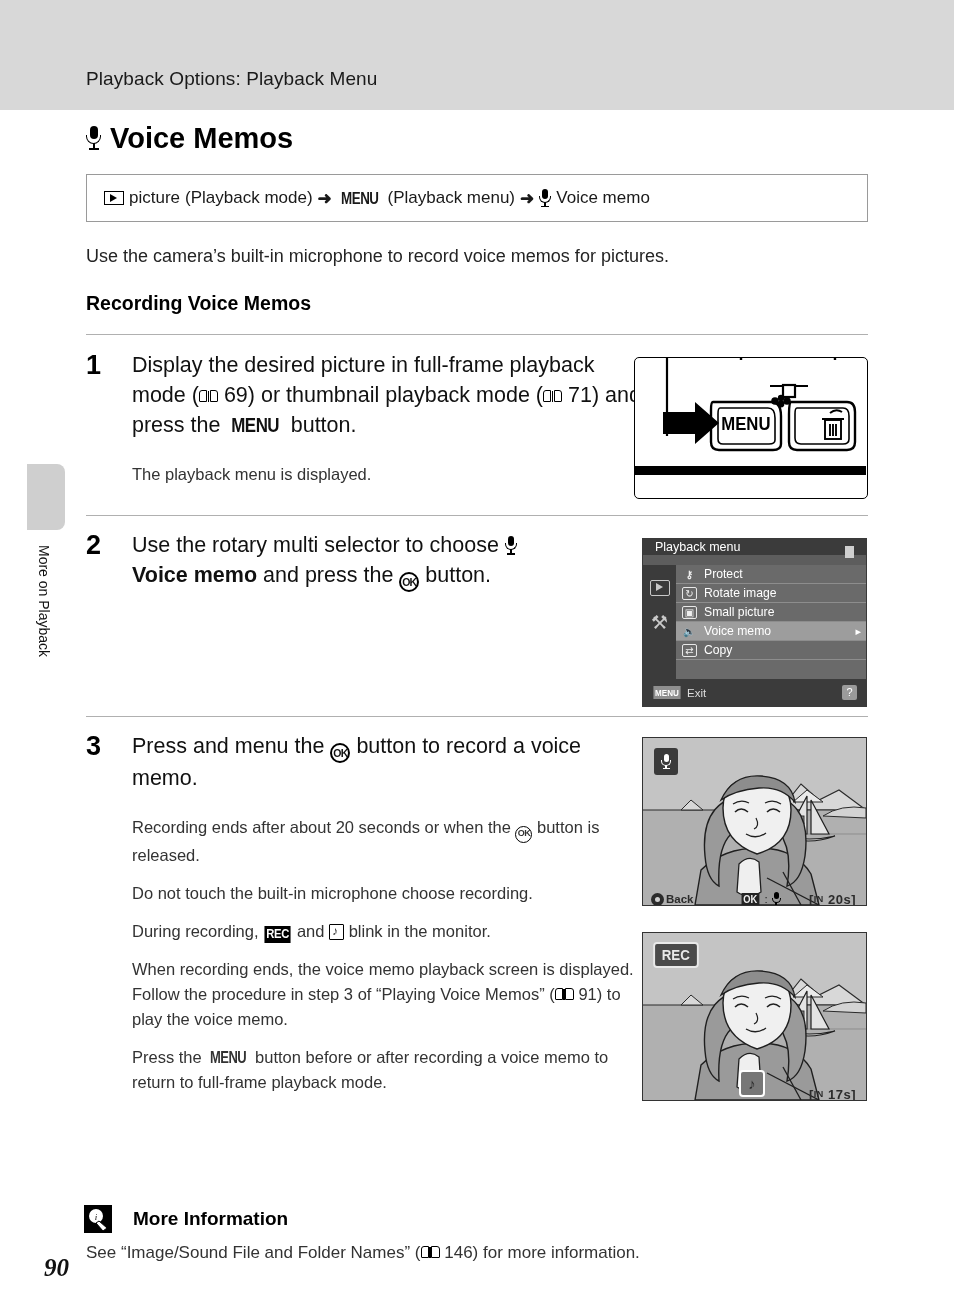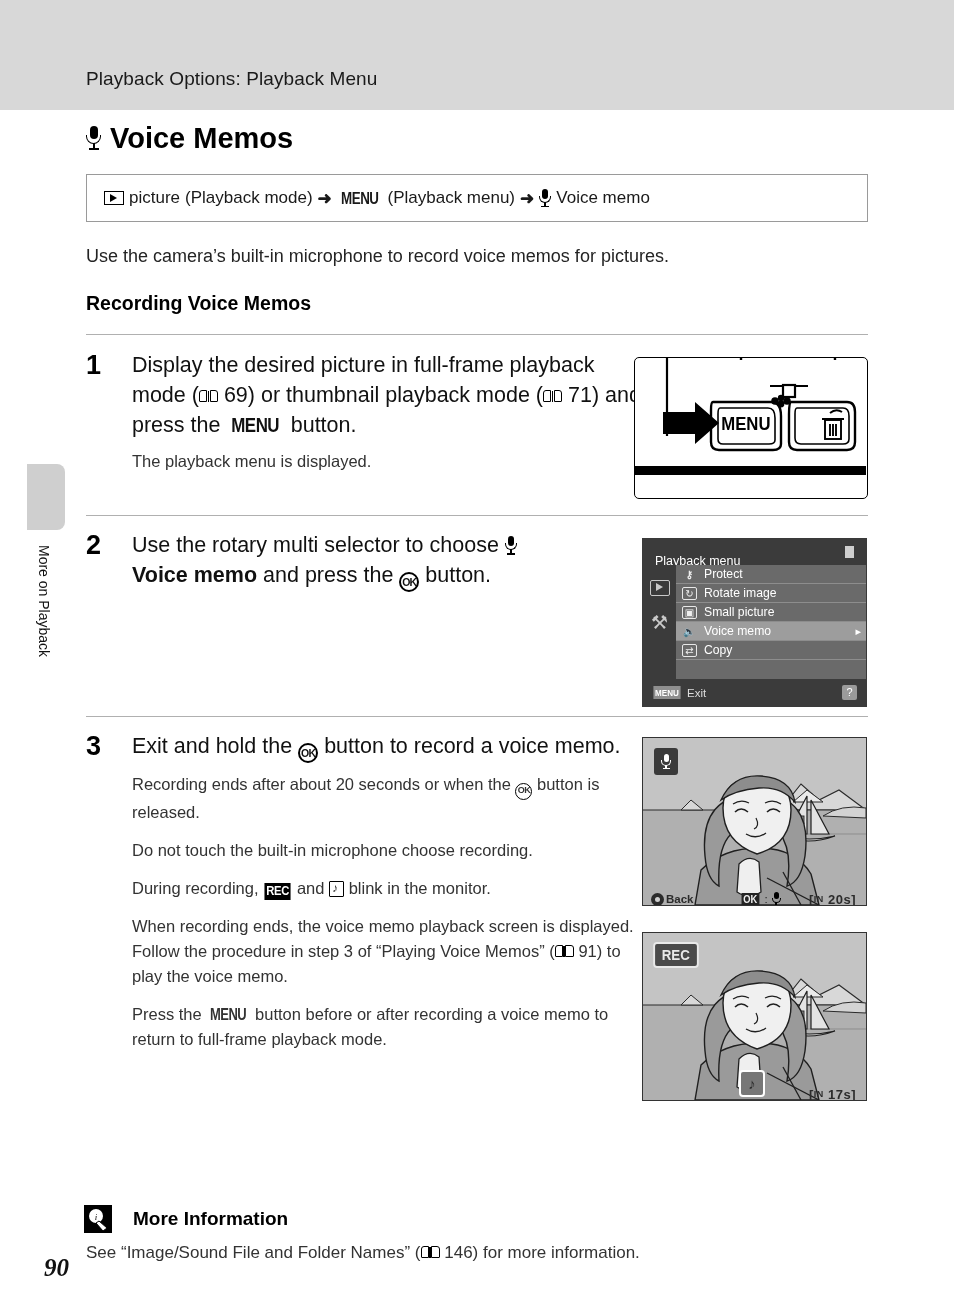--- a/index.html
+++ b/index.html
@@ -77,21 +77,21 @@
   .step-num {
     position:absolute; left:0; top:0;
     font-size:27px; font-weight:bold; color:#000; width:32px;
   }
   .step-body { position:absolute; left:46px; top:0; width:515px; }
   .step-title {
     font-size:21.5px; line-height:30px; color:#111; font-weight:normal;
   }
   .step-title b { font-weight:bold; }
   .step-note {
-    font-size:16.5px; line-height:25px; color:#333; margin-top:9px;
+    font-size:16.5px; line-height:25px; color:#333; margin-top:22px;
   }
   .step-note + .step-note { margin-top:13px; }
 
   
   .ico { display:inline-block; vertical-align:-2px; }
 
   
   .ico-play {
     width:20px; height:14px; border:1.6px solid #000;
     position:relative; vertical-align:-1px;
@@ -162,21 +162,21 @@
     border:1.6px solid #000; border-radius:5px; background:#fff; overflow:hidden;
   }
 
   
   #fig-menu {
     position:absolute; left:642px; top:538px; width:225px; height:169px;
     background:#5d5d5d; border:1px solid #3a3a3a; overflow:hidden;
     font-family:"Liberation Sans", sans-serif; color:#fff;
   }
   #fig-menu .mtitle {
-    height:43px; background:#3b3b3b; color:#ffffff; font-size:12.5px;
+    height:16px; background:#3b3b3b; color:#ffffff; font-size:12.5px;
     display:flex; align-items:center; padding-left:12px;
   }
   #fig-menu .mtitle .sq {
     position:absolute; right:12px; top:7px; width:9px; height:12px;
     background:#cfcfcf;
   }
   #fig-menu .mbody { position:absolute; left:0; top:26px; right:0; bottom:27px; display:flex; }
   #fig-menu .mtabs { width:33px; background:#3b3b3b; padding-top:6px; }
   #fig-menu .mtab { height:34px; display:flex; align-items:center; justify-content:center; }
   #fig-menu .mtab .tbox {
@@ -426,21 +426,21 @@
     <span class="mbadge">MENU</span>
     <span>Exit</span>
     <span class="qm">?</span>
   </div>
 </div>
 
 <div class="step" style="top:731px;">
   <div class="step-num">3</div>
   <div class="step-body">
     <div class="step-title">
-      <span>Exit and hold the </span><span class="ico-ok">OK</span><span> button to record a voice memo.</span>
+      <span>Press and menu the </span><span class="ico-ok">OK</span><span> button to record a voice memo.</span>
     </div>
     <div class="step-note">
       <span>Recording ends after about 20 seconds or when the </span><span class="ico-ok" style="width:17px;height:17px;font-size:9px;line-height:13px;border-width:1.7px;vertical-align:-3px;">OK</span><span> button is released.</span>
     </div>
     <div class="step-note">Do not touch the built-in microphone choose recording.</div>
     <div class="step-note">
       <span>During recording, </span><span class="ico-rec">REC</span><span> and </span><span class="ico-note"></span><span> blink in the monitor.</span>
     </div>
     <div class="step-note">
       <span>When recording ends, the voice memo playback screen is displayed. Follow the procedure in step 3 of “Playing Voice Memos” (</span><span class="ico ico-book"><span class="lf"></span><span class="sp"></span><span class="rt"></span></span> <span>91</span><span>) to play the voice memo.</span>

